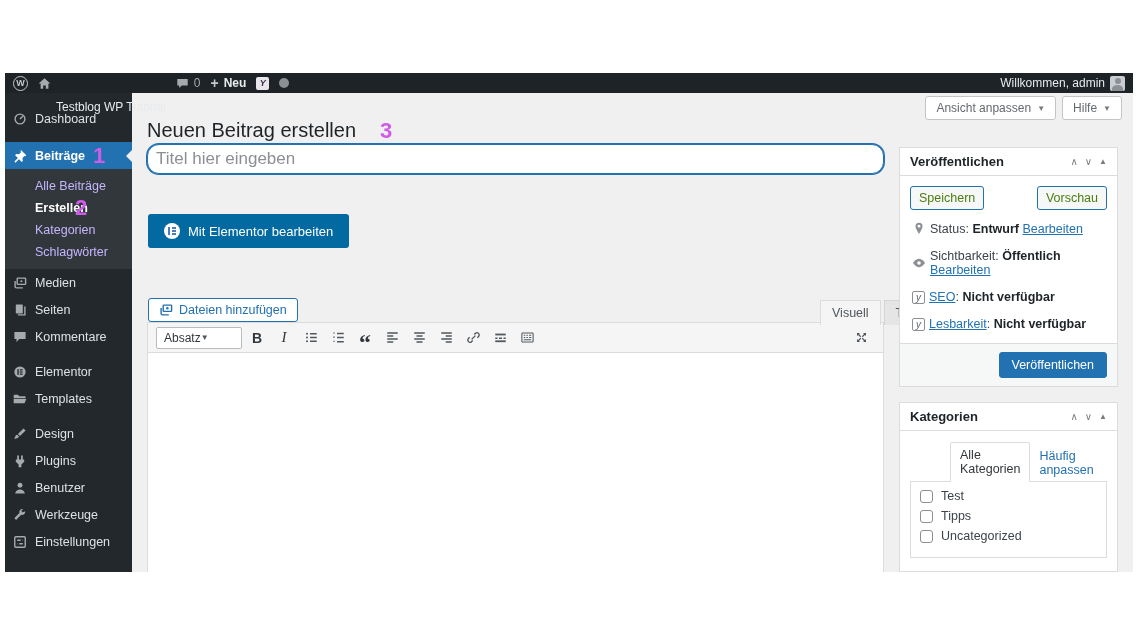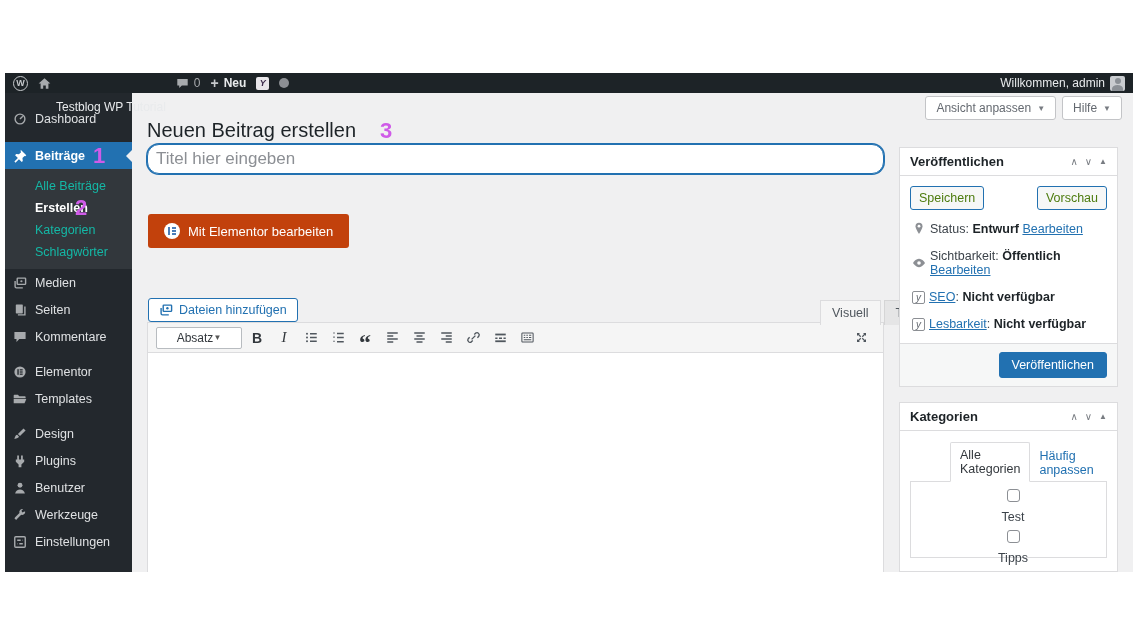--- a/index.html
+++ b/index.html
@@ -29,21 +29,21 @@
   .body-wrap { position:absolute; top:20px; left:0; width:100%; height:479px; }
   .sidebar { position:absolute; left:0; top:0; width:127px; height:100%; background:#23282d; color:#e8eaec; padding-top:12px; font-size:12.5px; }
   .mi { height:27px; display:flex; align-items:center; gap:8px; padding:0 8px; color:#dfe1e3; cursor:pointer; position:relative; }
   .mi .ic { width:14px; height:14px; color:#a7aaad; flex:0 0 14px; }
   .mi .ic svg { width:100%; height:100%; display:block; }
   .mi.active { background:#2271b1; color:#fff; font-weight:bold; }
   .mi.active .ic { color:#fff; }
   .menu-sep { height:10px; }
   .menu-sep-sm { height:8px; }
   .submenu { background:#32373c; padding:6px 0; }
-  .smi { height:22px; display:flex; align-items:center; padding:0 8px 0 30px; color:#14b8a6; font-size:12.5px; cursor:pointer; }
+  .smi { height:22px; display:flex; align-items:center; padding:0 8px 0 30px; color:#c4b5fd; font-size:12.5px; cursor:pointer; }
   .smi.current { color:#fff; font-weight:bold; }
   .arrow-right { position:absolute; right:0; top:50%; margin-top:-6px; width:0; height:0;
                  border-top:6px solid transparent; border-bottom:6px solid transparent; border-right:6px solid #f0f0f1; }
 
   
   .annot { position:absolute; color:#cf5be8; font-weight:bold; font-size:22px; z-index:40; line-height:1; }
 
   
   .content { position:absolute; left:127px; top:0; width:1001px; height:479px; background:#f0f0f1; }
   .screen-tabs { position:absolute; top:3px; right:11px; display:flex; gap:6px; }
@@ -52,40 +52,40 @@
   .stab .caret { font-size:8px; color:#787c82; }
 
   .page-title { position:absolute; left:15px; top:26px; font-size:20px; color:#1d2327; font-weight:400; }
   .annot-inline { font-size:22px; margin-left:24px; vertical-align:-1px; }
 
   .title-input { position:absolute; left:15px; top:51px; width:737px; height:30px; background:#fff; border:1px solid #2271b1;
                  box-shadow:0 0 0 1px #2271b1; border-radius:12px; font-size:17px; color:#8c8f94; padding:0 8px;
                  font-family:"Liberation Sans", sans-serif; }
   .title-input::placeholder { color:#8c8f94; }
 
-  .elementor-btn { position:absolute; left:16px; top:121px; height:34px; padding:0 16px; background:#c2410c; color:#fff;
+  .elementor-btn { position:absolute; left:16px; top:121px; height:34px; padding:0 16px; background:#0369a1; color:#fff;
                    border:none; border-radius:3px; font-size:13px; display:flex; align-items:center; gap:8px; cursor:pointer; }
   .el-ic { width:16px; height:16px; background:#fff; border-radius:50%; position:relative; }
   .el-ic::before { content:""; position:absolute; left:4px; top:4px; width:2.2px; height:8px; background:#4b7db8; }
   .el-ic::after { content:""; position:absolute; left:7.5px; top:4px; width:4.5px; height:8px;
                   background:repeating-linear-gradient(#4b7db8 0 2px, #fff 2px 3px, #4b7db8 3px 5px, #fff 5px 6px, #4b7db8 6px 8px); }
 
   .media-btn { position:absolute; left:16px; top:205px; height:24px; padding:0 10px; background:#fff; border:1px solid #2271b1;
                border-radius:3px; color:#2271b1; font-size:12.5px; display:flex; align-items:center; gap:6px; cursor:pointer; }
   .media-btn svg { width:14px; height:14px; }
 
   .edit-tabs { position:absolute; top:207px; left:688px; display:flex; }
   .etab { font-size:12.5px; padding:5px 11px; cursor:pointer; border:1px solid #dcdcde; border-bottom:none; color:#50575e; }
   .etab.active { background:#f5f5f5; color:#50575e; position:relative; z-index:2; }
   .etab.inactive { background:#e5e5e6; margin-left:3px; border-color:#d5d5d6; }
 
   .editor-box { position:absolute; left:15px; top:229px; width:737px; height:250px; background:#fff; border:1px solid #dcdcde; }
   .ed-toolbar { height:30px; background:#f5f5f5; border-bottom:1px solid #dcdcde; display:flex; align-items:center; padding:0 8px; gap:3px; position:relative; }
   .fmt-select { width:86px; height:22px; background:#fff; border:1px solid #b8bcc0; border-radius:2px; font-size:12px; color:#32373c;
-                display:flex; align-items:center; justify-content:center; padding:0 7px; cursor:pointer; }
+                display:flex; align-items:center; justify-content:flex-start; padding:0 7px; cursor:pointer; }
   .fmt-select .caret { font-size:8px; color:#555; }
   .tbtn { width:24px; height:22px; display:flex; align-items:center; justify-content:center; color:#50575e; cursor:pointer; border-radius:2px; }
   .tbtn svg { width:15px; height:15px; }
   .tbtn.bold { font-weight:bold; font-size:14px; color:#32373c; }
   .tbtn.italic { font-style:italic; font-family:"Liberation Serif", serif; font-size:15px; color:#32373c; }
   .tbtn.quote { font-family:"Liberation Serif", serif; font-size:24px; line-height:0.4; padding-top:10px; color:#32373c; font-weight:bold; }
   .fullscreen { position:absolute; right:10px; }
   .ed-canvas { height:219px; background:#fff; }
 
   
@@ -111,21 +111,21 @@
   .btn-primary { background:#2271b1; border:1px solid #2271b1; color:#fff; border-radius:3px; font-size:12.5px; padding:5px 12px;
                  cursor:pointer; font-family:"Liberation Sans", sans-serif; }
 
   .cat-panel { height:170px; overflow:hidden; }
   .cat-body { padding:10px; }
   .cat-tabs { display:flex; align-items:flex-end; position:relative; top:1px; }
   .cat-tab-active { background:#fff; border:1px solid #dcdcde; border-bottom:1px solid #fff; font-size:12.5px; color:#32373c;
                     padding:5px 9px; border-radius:2px 2px 0 0; cursor:pointer; position:relative; z-index:2;margin-left:40px; }
   .cat-tab-link { font-size:12.5px; color:#2271b1; padding:5px 9px; cursor:pointer; }
   .cat-list { border:1px solid #dcdcde; background:#fff; height:77px; padding:7px 0 0 9px; }
-  .cat-item { display:flex; align-items:center; gap:8px; font-size:12.5px; color:#3c434a; margin-bottom:6px;flex-direction:column; }
+  .cat-item { display:flex; align-items:center; gap:8px; font-size:12.5px; color:#3c434a; margin-bottom:6px; }
   .cbox { width:13px; height:13px; border:1px solid #8c8f94; border-radius:3px; background:#fff; cursor:pointer; flex:0 0 13px; }
 </style>
 </head>
 <body>
 
 <div class="page">
   <div class="shot">
 
     <div class="adminbar">
       <span class="wp-logo">W</span>

